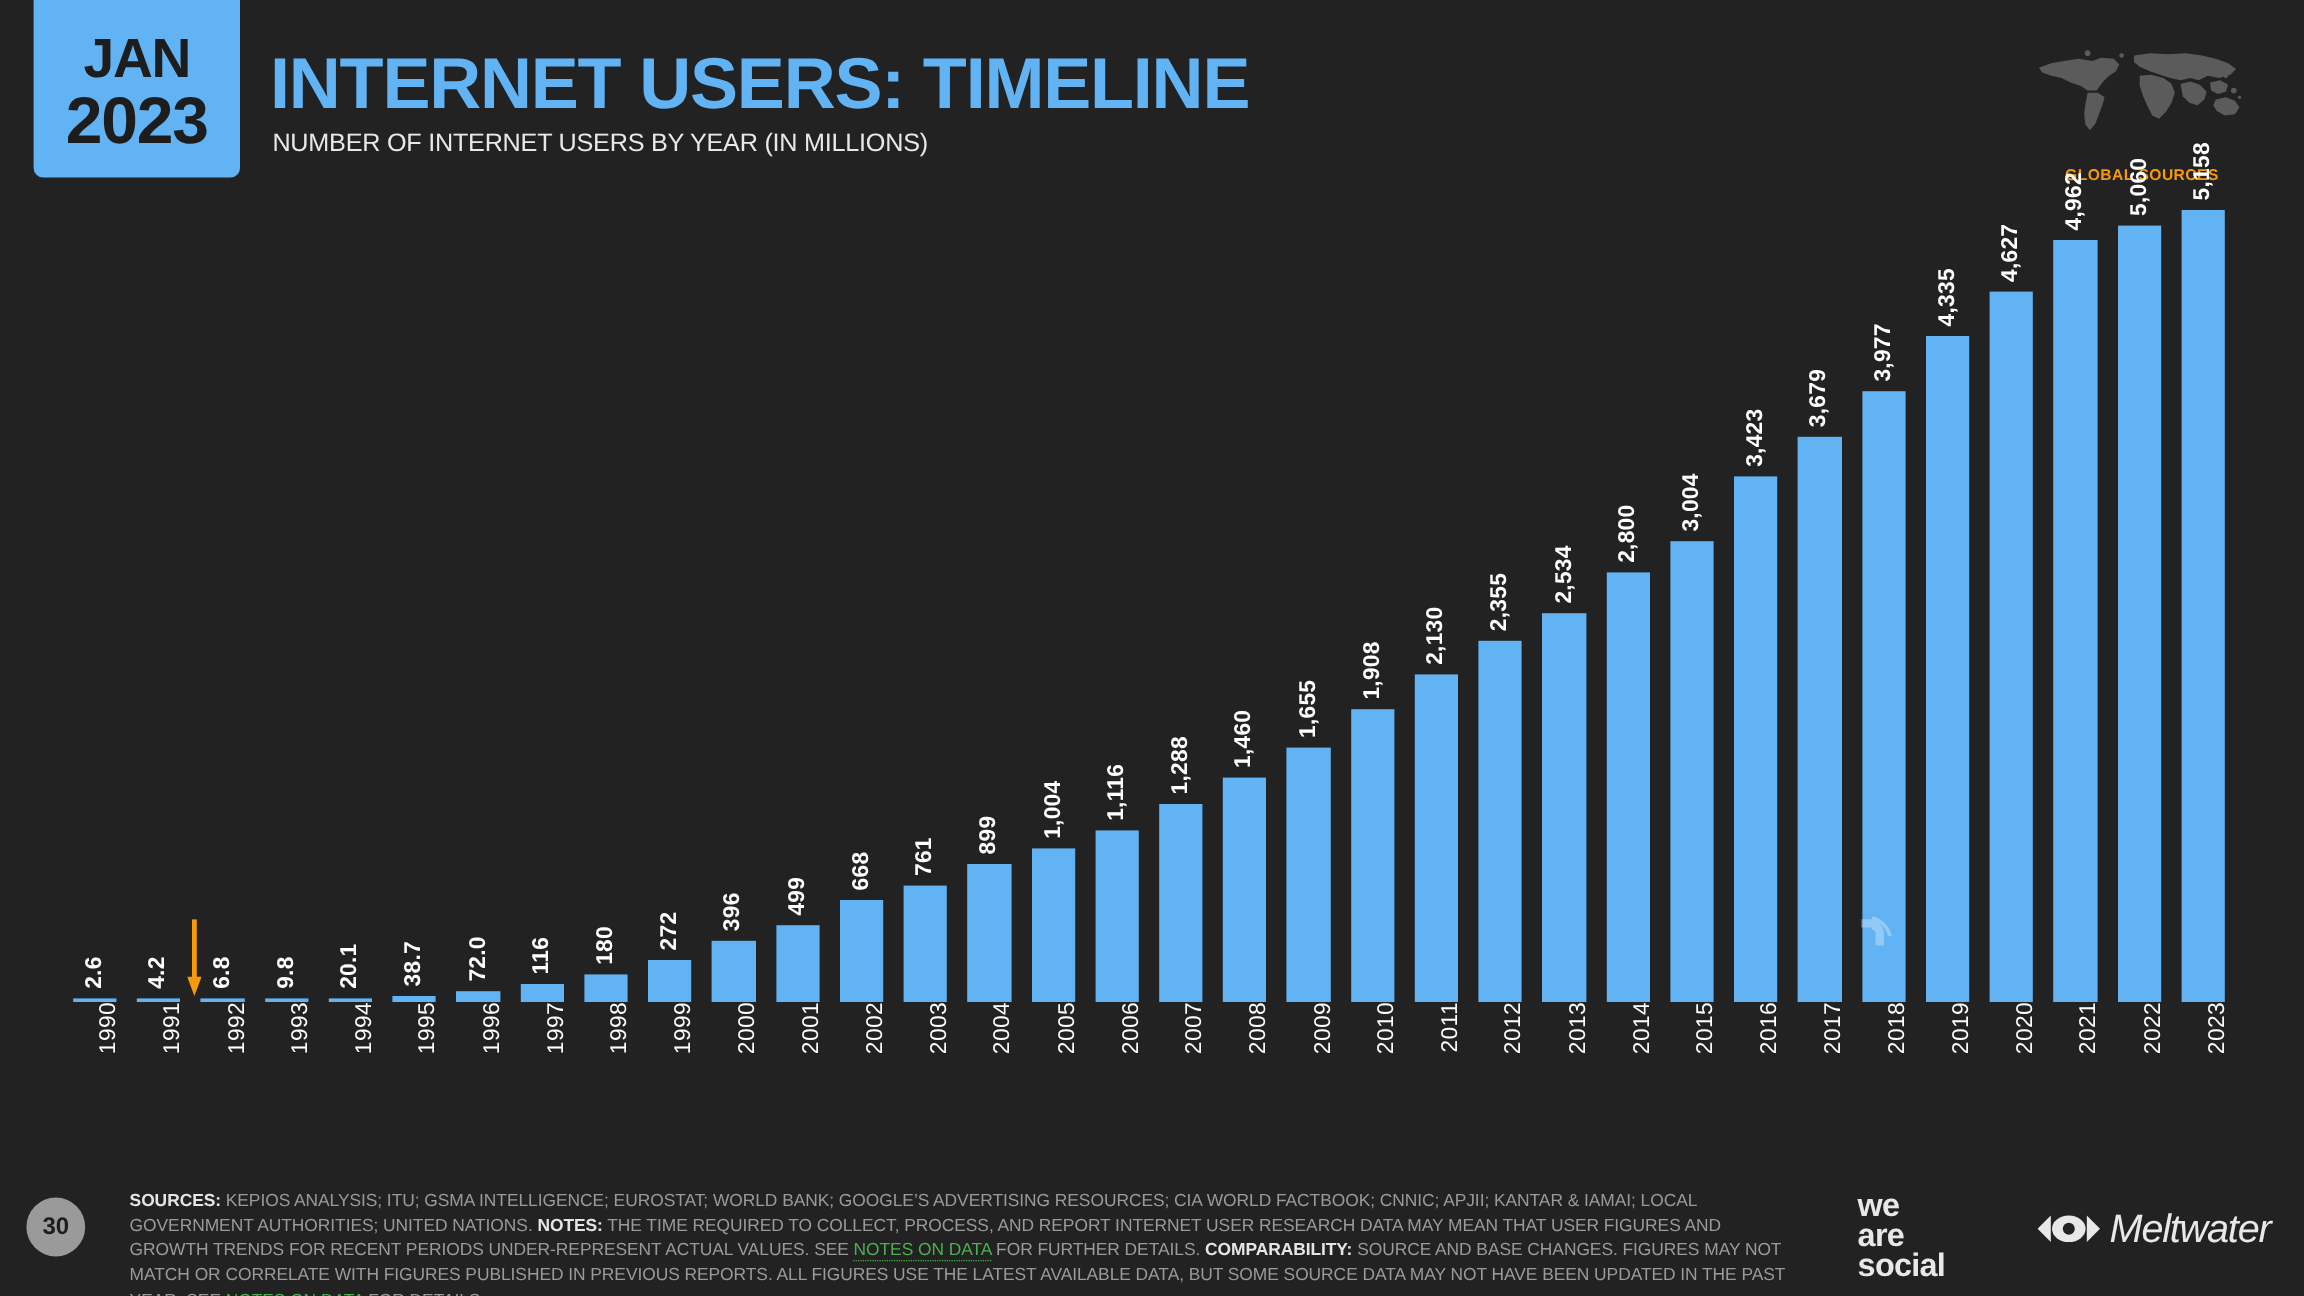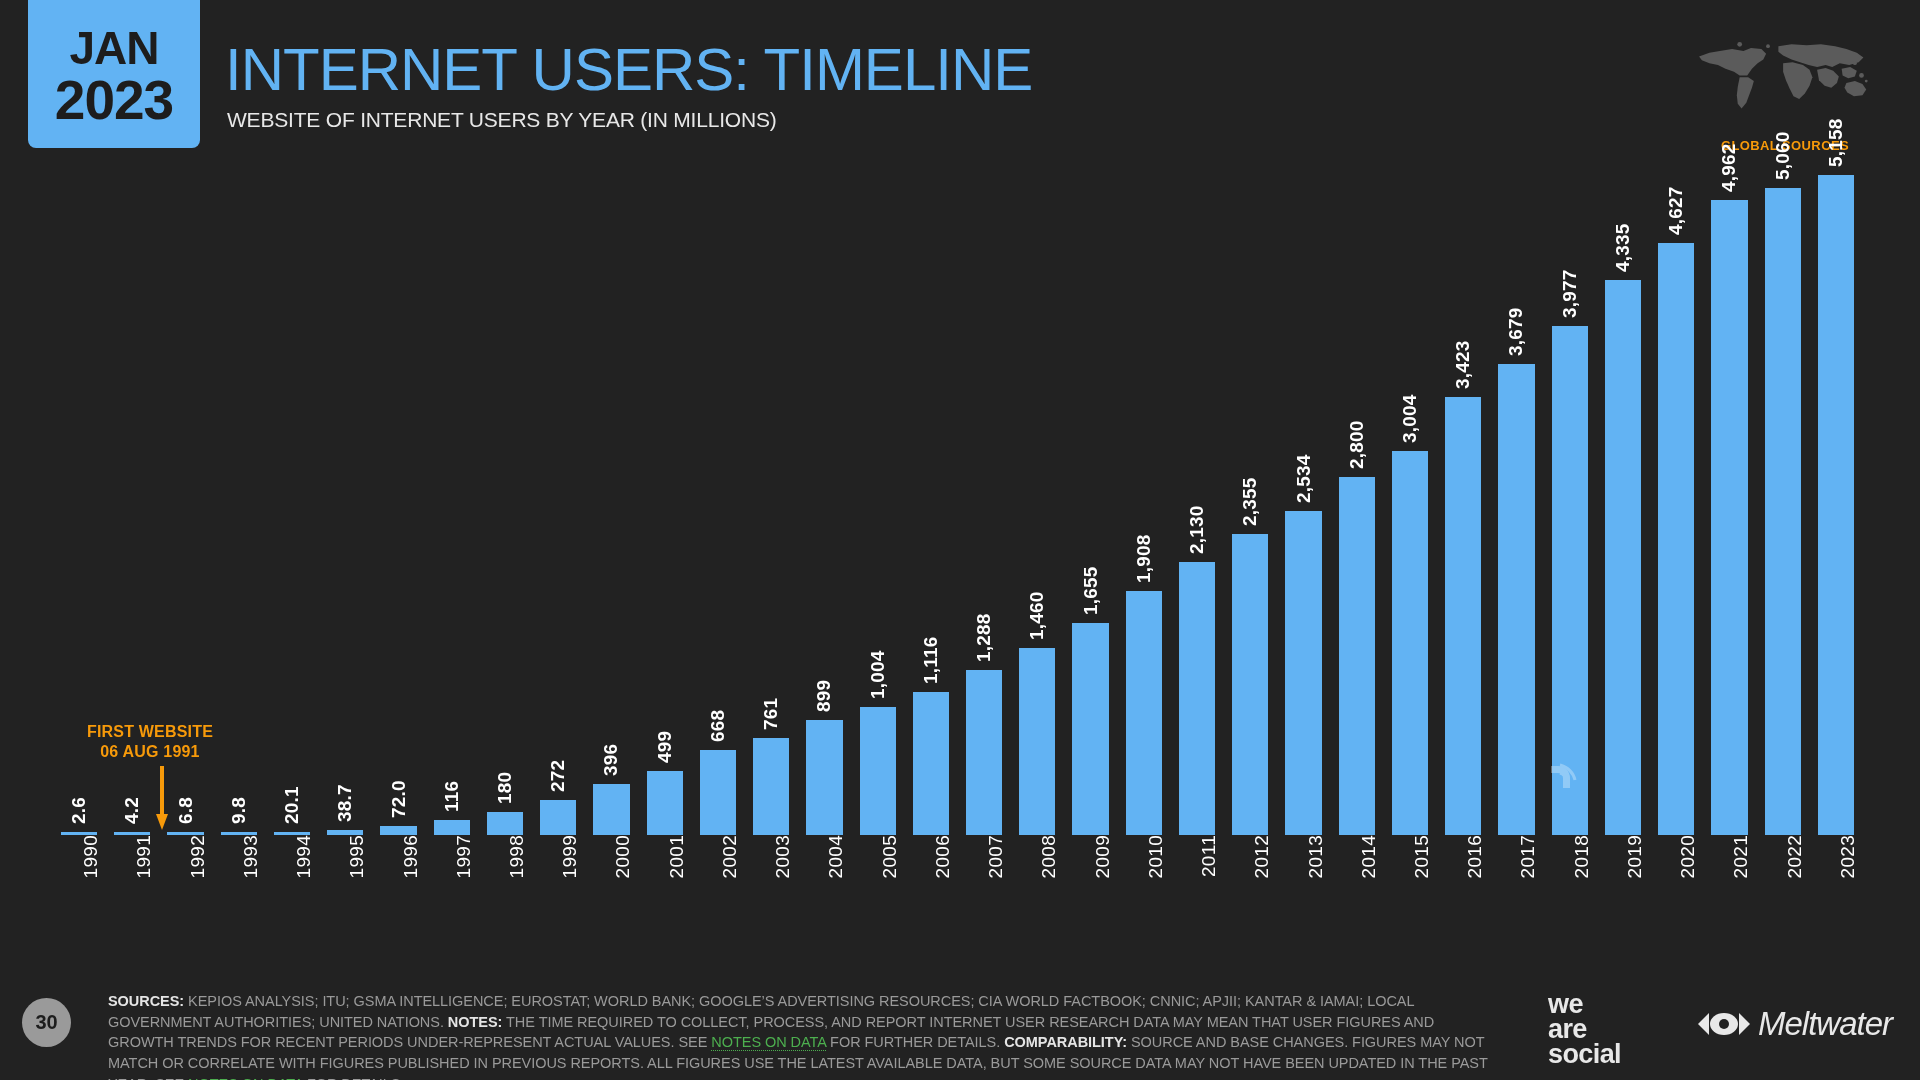--- a/index.html
+++ b/index.html
@@ -31,21 +31,21 @@
     letter-spacing:-1px;
     line-height:1.0;
   }
   .date-badge .m { font-size:46px; }
   .date-badge .y { font-size:55px; margin-top:2px; }
 
   .title {
     position:absolute; left:225px; top:40px;
     color:#62B3F3;
     font-size:60px;
-    font-weight:normal;
+    font-weight:bold;
     letter-spacing:-1px;
     line-height:1.0;
     white-space:nowrap;
     text-align:center;
   }
   .subtitle {
     position:absolute; left:227px; top:108px;
     color:#E8E8E8;
     font-size:21px;
     letter-spacing:-0.2px;
@@ -202,21 +202,21 @@
 <body>
 
 <div id="page">
 
   <div class="date-badge">
     <div class="m">JAN</div>
     <div class="y">2023</div>
   </div>
 
   <div class="title">INTERNET USERS: TIMELINE</div>
-  <div class="subtitle">WEBSITE OF INTERNET USERS BY YEAR (IN MILLIONS)</div>
+  <div class="subtitle">NUMBER OF INTERNET USERS BY YEAR (IN MILLIONS)</div>
 
   <div class="worldmap">
     <svg viewBox="0 0 400 180" xmlns="http://www.w3.org/2000/svg">
       <g fill="#8a8a8a">
         <path d="M18 52 L40 44 L62 40 L88 36 L112 40 L128 34 L150 36 L160 46 L154 58 L142 66 L130 78 L120 92 L104 92 L92 84 L74 78 L58 70 L40 66 L24 60 Z"></path>
         <path d="M104 96 L122 96 L134 104 L130 118 L124 134 L118 150 L108 162 L100 152 L98 134 L100 116 Z"></path>
         <path d="M186 30 L214 26 L246 28 L276 26 L306 30 L330 36 L352 44 L366 54 L356 64 L336 70 L316 66 L300 74 L286 70 L268 74 L250 70 L232 64 L214 58 L196 50 L186 42 Z"></path>
         <path d="M196 66 L216 64 L238 70 L252 80 L258 96 L252 114 L242 130 L230 142 L218 136 L210 120 L202 102 L196 84 Z"></path>
         <path d="M268 80 L286 76 L302 82 L314 94 L310 108 L298 118 L284 114 L272 102 Z"></path>
         <path d="M320 78 L338 74 L352 82 L348 94 L334 98 L322 92 Z"></path>
@@ -433,24 +433,20 @@
         </div>
         <div class="bar-slot" style="left: 1756.76px; width: 53.2353px;">
           <div class="bar" title="2023: 5,158" style="height: 660px; background: rgb(98, 179, 243); width: 36.2353px; left: 8px;">
             <span class="bar-value" style="left: 20.1176px;">5,158</span>
           </div>
           <span class="x-label" style="left: 36.1176px;">2023</span>
         </div>
       </div>
   </div>
 
-  <div class="annot">
-    <div>FIRST WEBSITE</div>
-    <div>06 AUG 1991</div>
-  </div>
   <div class="annot-arrow">
     <svg width="12" height="64" viewBox="0 0 12 64" xmlns="http://www.w3.org/2000/svg">
       <rect x="4" y="0" width="4" height="50" fill="#F79A0A"></rect>
       <polygon points="0,48 12,48 6,64" fill="#F79A0A"></polygon>
     </svg>
   </div>
 
   <div class="watermark">
     <svg width="30" height="30" viewBox="0 0 30 30" xmlns="http://www.w3.org/2000/svg">
       <path d="M3 4 h7 a12 12 0 0 1 12 12 v10 h-7 v-10 a5 5 0 0 0 -5 -5 h-7 z" fill="#FFFFFF"></path>

